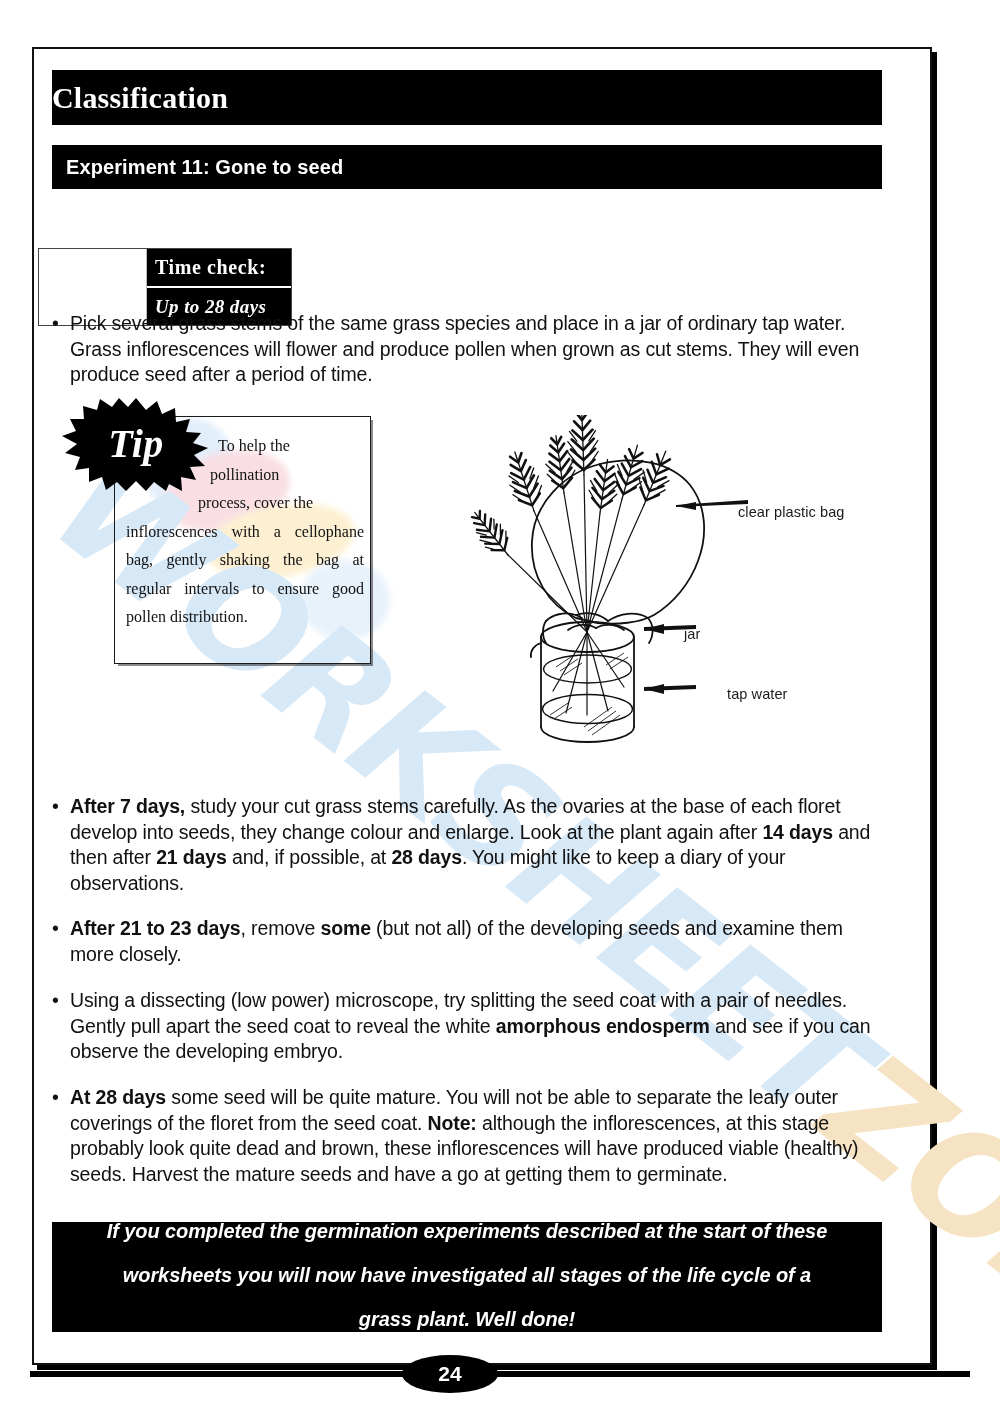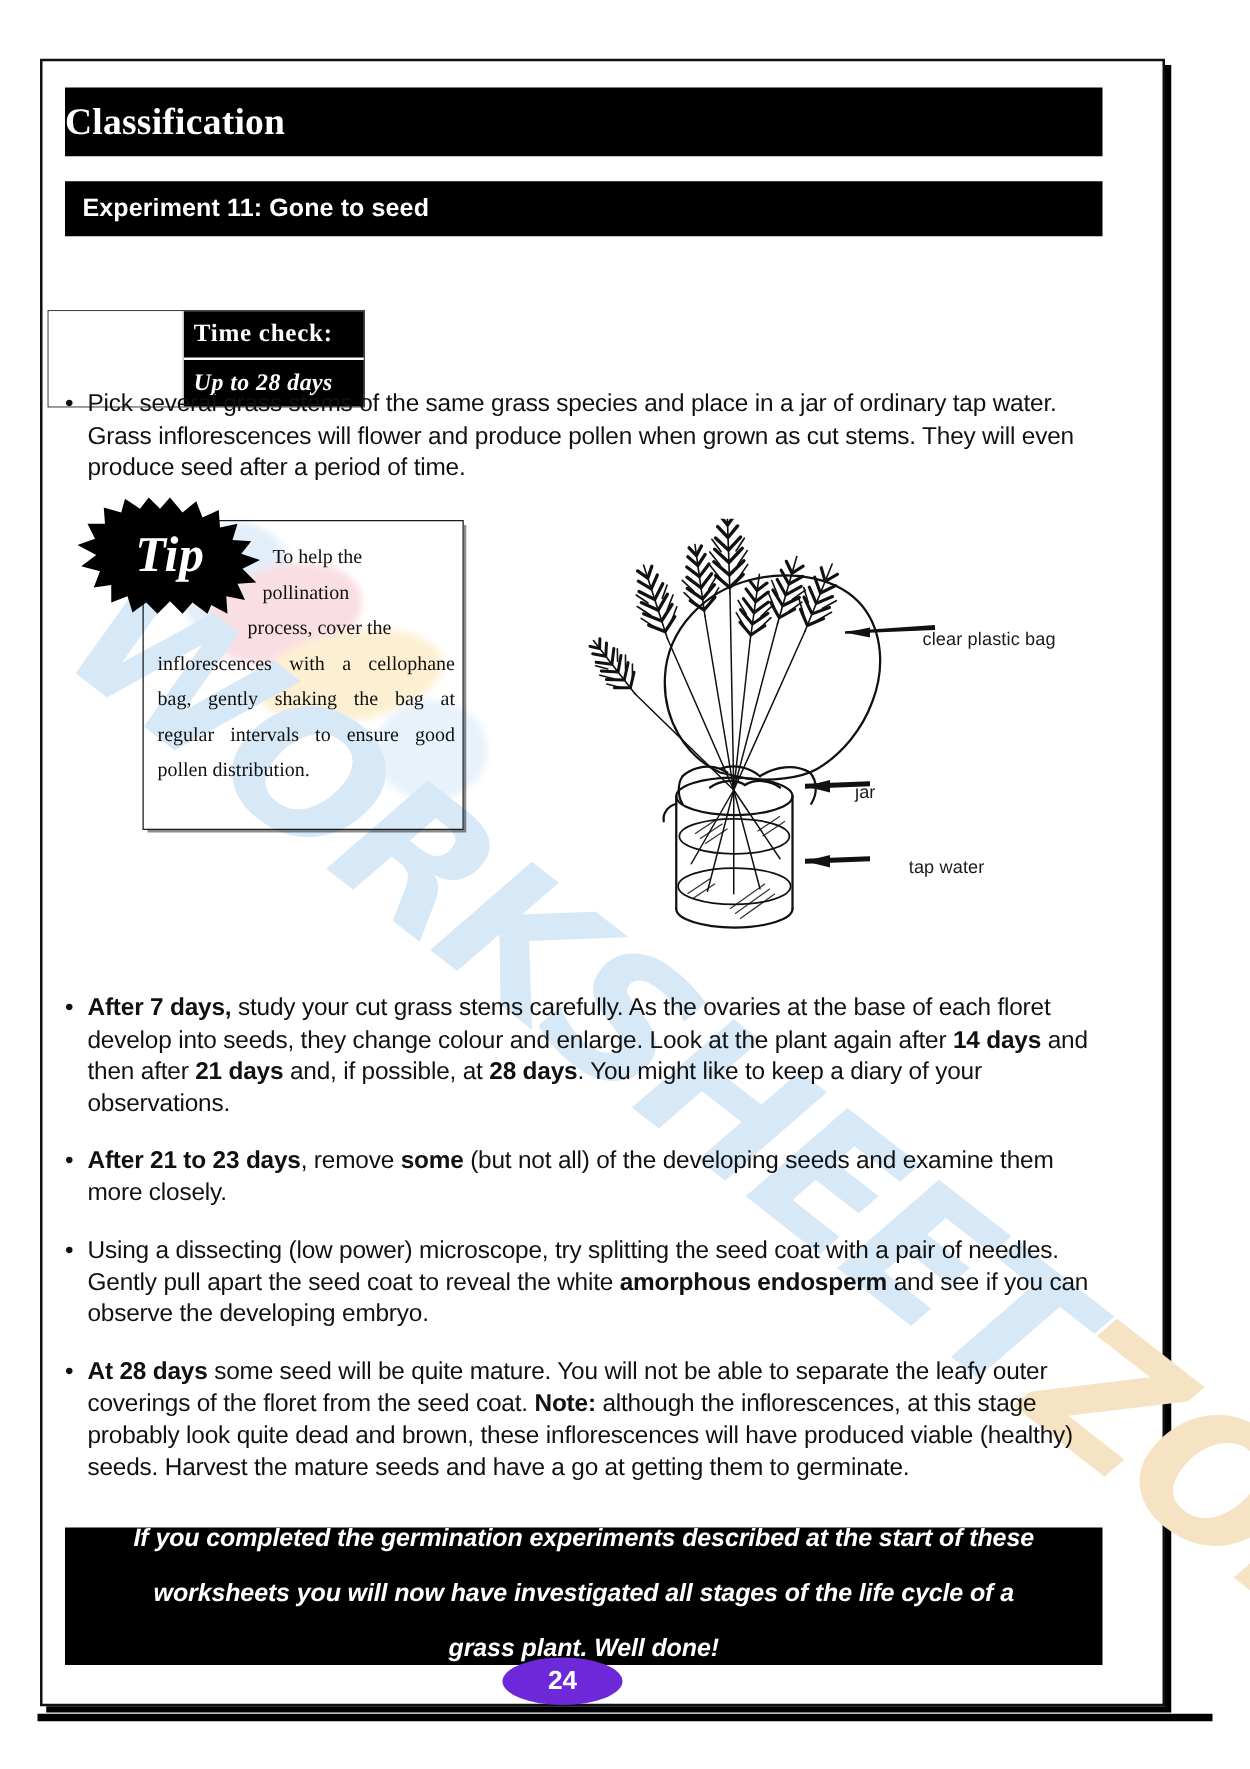--- a/index.html
+++ b/index.html
@@ -285,23 +285,23 @@
   
   .footer-rule {
     position: absolute;
     left: 30px; top: 1371px;
     width: 940px; height: 6px;
     background: #000000;
     z-index: 4;
   }
   .page-pill {
     position: absolute;
-    left: 402px; top: 1326px;
+    left: 402px; top: 1355px;
     width: 96px; height: 38px;
-    background: #6d28d9;
+    background: #000000;
     border-radius: 48px / 19px;
     display: flex;
     align-items: center;
     justify-content: center;
     color: #ffffff;
     font-size: 21px;
     font-weight: 700;
     z-index: 5;
   }
 </style>

